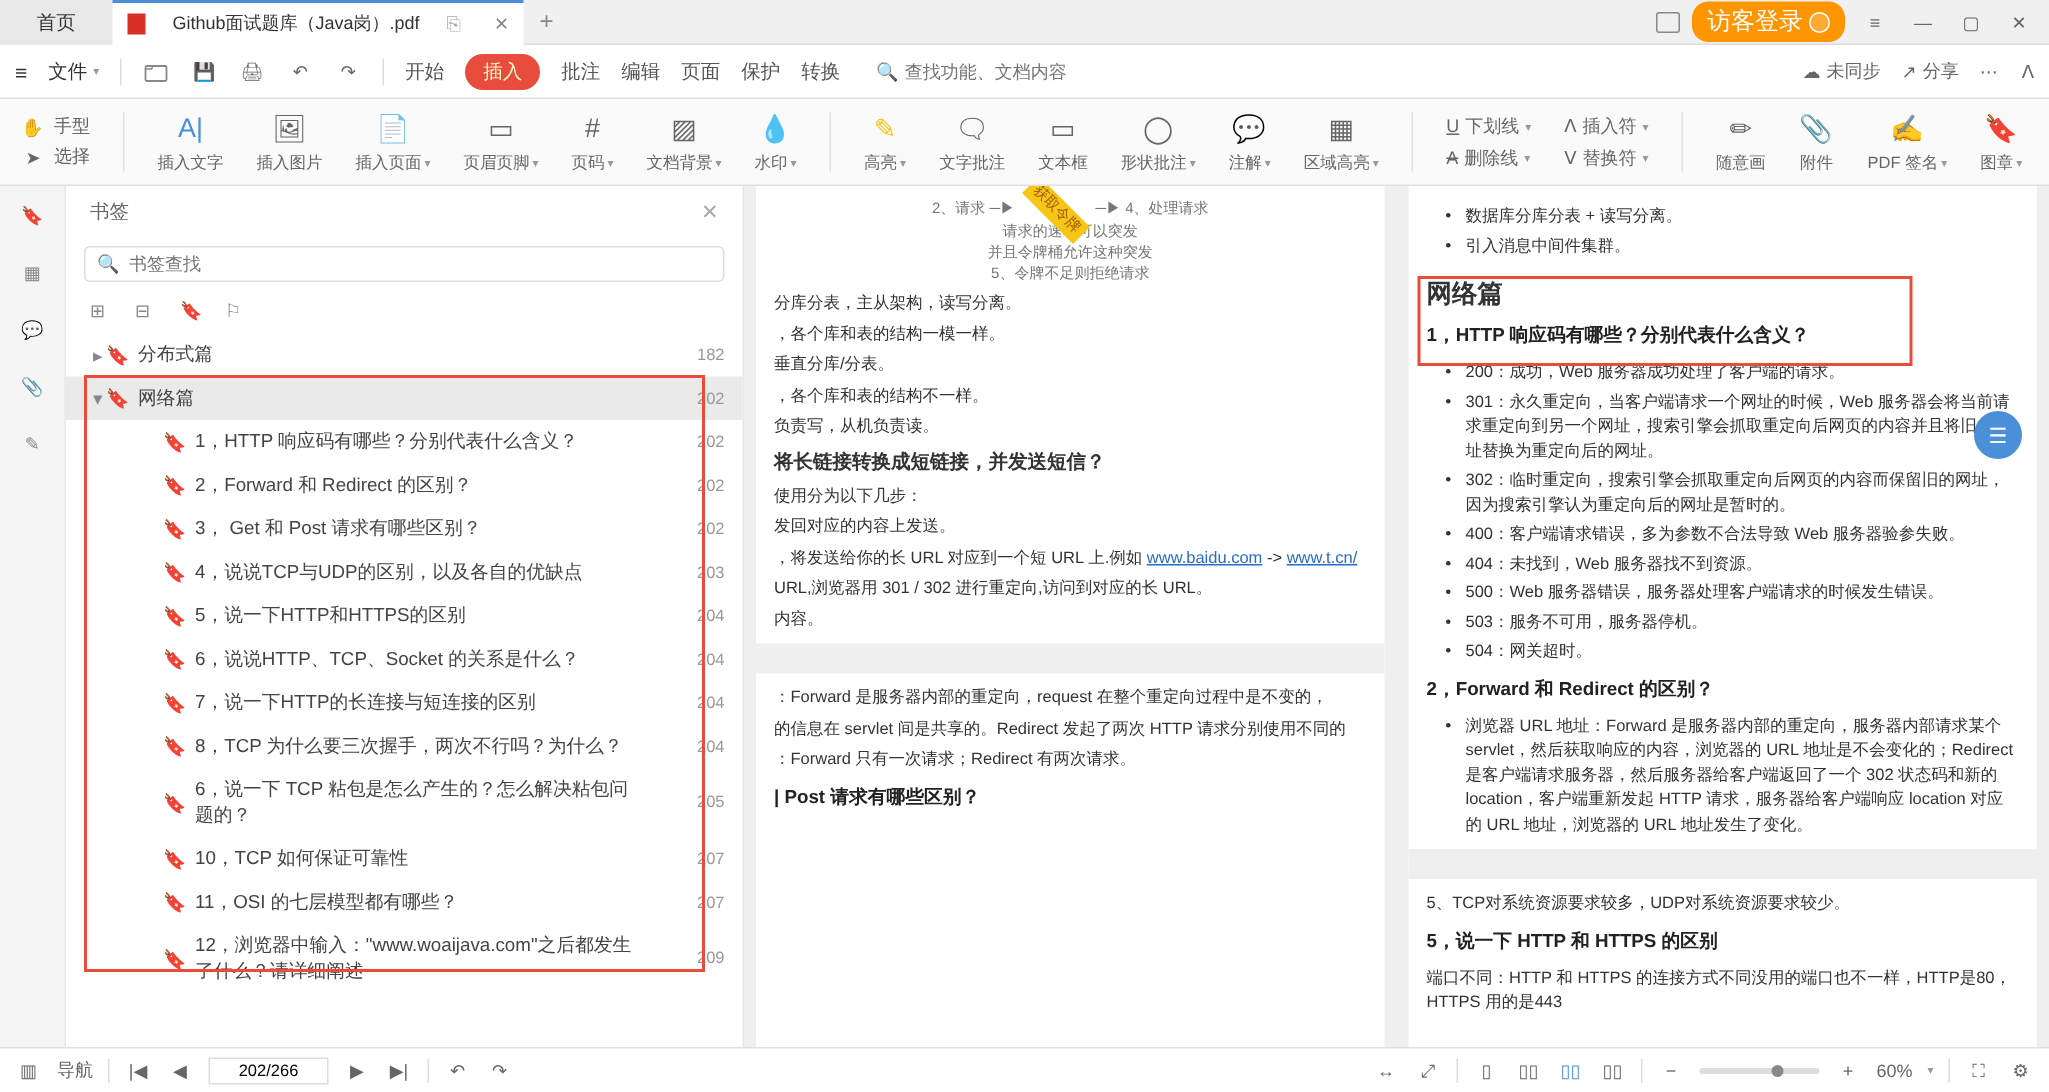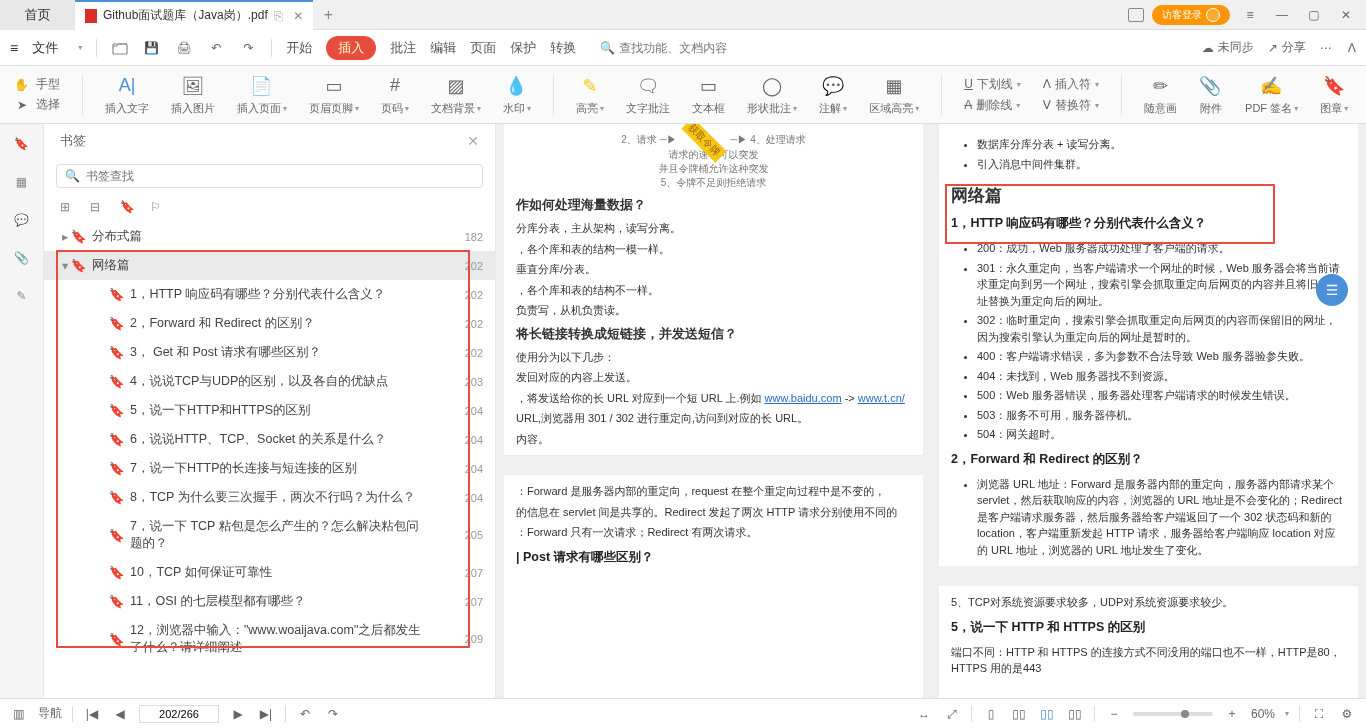--- a/index.html
+++ b/index.html
@@ -1,32 +1,32 @@
 <!DOCTYPE html>
 <html><head>
 <meta charset="utf-8">
 <style>
 * { margin: 0; padding: 0; box-sizing: border-box; font-family: "Microsoft YaHei", Arial, sans-serif; }
 body { width: 1366px; height: 728px; background: #fff; overflow: hidden; font-size: 12px; color: #333; }
 
 .titlebar { height: 30px; background: #f0f0f0; display: flex; align-items: center; border-bottom: 1px solid #ddd; }
 .tab-home { width: 75px; height: 30px; display: flex; align-items: center; justify-content: center; background: #e8e8e8; font-size: 13px; }
-.tab-doc { height: 30px; padding: 0 10px; display: flex; align-items: center; background: #fff; border-top: 2px solid #4a90d9; gap: 6px; }
+.tab-doc { height: 30px; padding: 0 10px; display: flex; align-items: center; background: #fff; border-top: 2px solid #4a90d9; gap: 18px; }
 .tab-doc .pdf-icon { width: 12px; height: 14px; background: #d93025; display: inline-block; }
 .tab-doc .close-x { color: #888; margin-left: 4px; }
 .tab-add { width: 30px; text-align: center; color: #888; font-size: 16px; }
 .titlebar-right { margin-left: auto; display: flex; align-items: center; gap: 8px; padding-right: 8px; }
-.login-btn { background: #ff9500; color: #fff; padding: 3px 10px; border-radius: 11px; font-size: 10px; display:flex; align-items:center; gap:4px;}
+.login-btn { background: #ff9500; color: #fff; padding: 3px 10px; border-radius: 11px; font-size: 16px; display:flex; align-items:center; gap:4px;}
 .avatar-circ { width:14px; height:14px; border-radius:50%; background:#fff3; border:1px solid #fff;}
 .win-btn { width: 24px; height: 20px; display: flex; align-items: center; justify-content: center; color: #666; }
 .device-icon { width:16px; height:14px; border:1.5px solid #888; border-radius:2px;}
 
 .menubar { height: 36px; display: flex; align-items: center; padding: 0 10px; gap: 14px; border-bottom: 1px solid #e0e0e0; }
 .hamburger { font-size: 14px; }
-.file-menu { font-size: 13px; display:flex; align-items:center; gap:20px;}
+.file-menu { font-size: 13px; display:flex; align-items:center; gap:4px;}
 .mb-sep { width:1px; height:18px; background:#ddd; }
 .mb-icon { width:18px; height:18px; display:flex; align-items:center; justify-content:center; color:#666;}
 .menu-item { font-size: 13px; color: #555; }
 .menu-item.active { background: #e84c3d; color: #fef9c3; padding: 3px 12px; border-radius: 12px; }
 .search-wrap { display: flex; align-items: center; color: #aaa; gap: 4px; margin-left: 10px; }
 .search-input { border: none; outline: none; font-size: 12px; width: 150px; }
 .menubar-right { margin-left: auto; display: flex; align-items: center; gap: 14px; color: #666; font-size: 12px; }
 .menubar-right .share-link { display:flex; align-items:center; gap:4px;}
 
 .ribbon { height: 58px; display: flex; align-items: center; padding: 0 14px; gap: 22px; border-bottom: 1px solid #e0e0e0; background:#fafafa;}
@@ -366,21 +366,21 @@
         </div>
         <div class="bm-row grandchild">
           <span class="arrow"></span>
           <span class="bmicon">🔖</span>
           <span class="txt">8，TCP 为什么要三次握手，两次不行吗？为什么？</span>
           <span class="pnum">204</span>
         </div>
         <div class="bm-row grandchild">
           <span class="arrow"></span>
           <span class="bmicon">🔖</span>
-          <span class="txt">7，说一下 TCP 粘包是怎么产生的？怎么解决粘包问题的？</span>
+          <span class="txt">6，说一下 TCP 粘包是怎么产生的？怎么解决粘包问题的？</span>
           <span class="pnum">205</span>
         </div>
         <div class="bm-row grandchild">
           <span class="arrow"></span>
           <span class="bmicon">🔖</span>
           <span class="txt">10，TCP 如何保证可靠性</span>
           <span class="pnum">207</span>
         </div>
         <div class="bm-row grandchild">
           <span class="arrow"></span>
@@ -398,21 +398,20 @@
   </div>
 
   <div class="doc-area">
     <div class="page-col">
       <div style="font-size:10px; color:#777; text-align:center; line-height:1.4;">
         <div><span>2、请求</span> ─▶ <span style="background:#f5c518; color:#a06000; padding:1px 4px; transform:rotate(45deg); display:inline-block;">获取令牌</span> ─▶ <span>4、处理请求</span></div>
         <div>请求的速率可以突发</div>
         <div>并且令牌桶允许这种突发</div>
         <div>5、令牌不足则拒绝请求</div>
       </div>
-      <div class="pc-h">作如何处理海量数据？</div>
       <p class="pc-p">分库分表，主从架构，读写分离。</p>
       <p class="pc-p">，各个库和表的结构一模一样。</p>
       <p class="pc-p">垂直分库/分表。</p>
       <p class="pc-p">，各个库和表的结构不一样。</p>
       <p class="pc-p">负责写，从机负责读。</p>
       <div class="pc-h">将长链接转换成短链接，并发送短信？</div>
       <p class="pc-p">使用分为以下几步：</p>
       <p class="pc-p">发回对应的内容上发送。</p>
       <p class="pc-p"><span>，将发送给你的长 URL 对应到一个短 URL 上.例如 </span><a class="lnk">www.baidu.com</a> -&gt; <a class="lnk">www.t.cn/</a></p>
       <p class="pc-p">URL,浏览器用 301 / 302 进行重定向,访问到对应的长 URL。</p>

